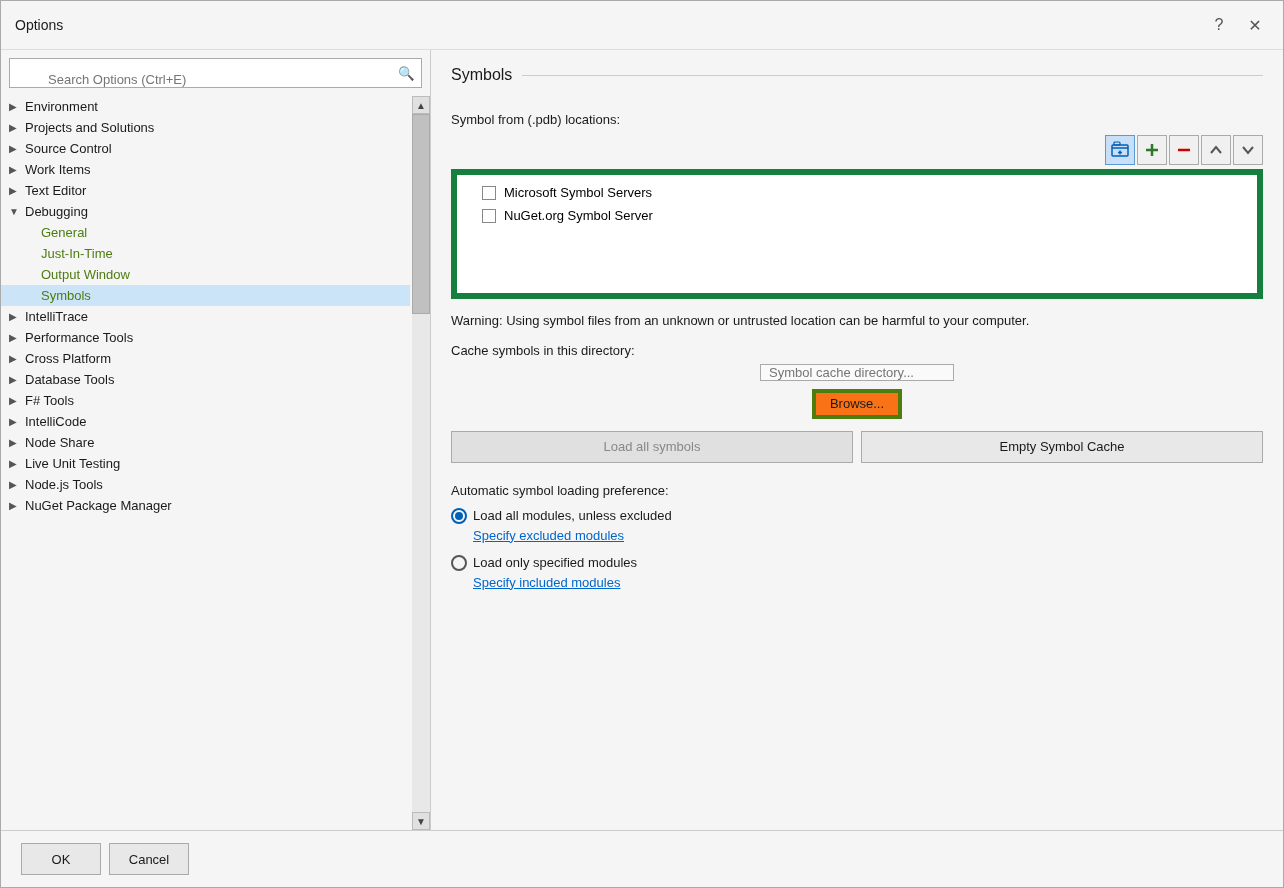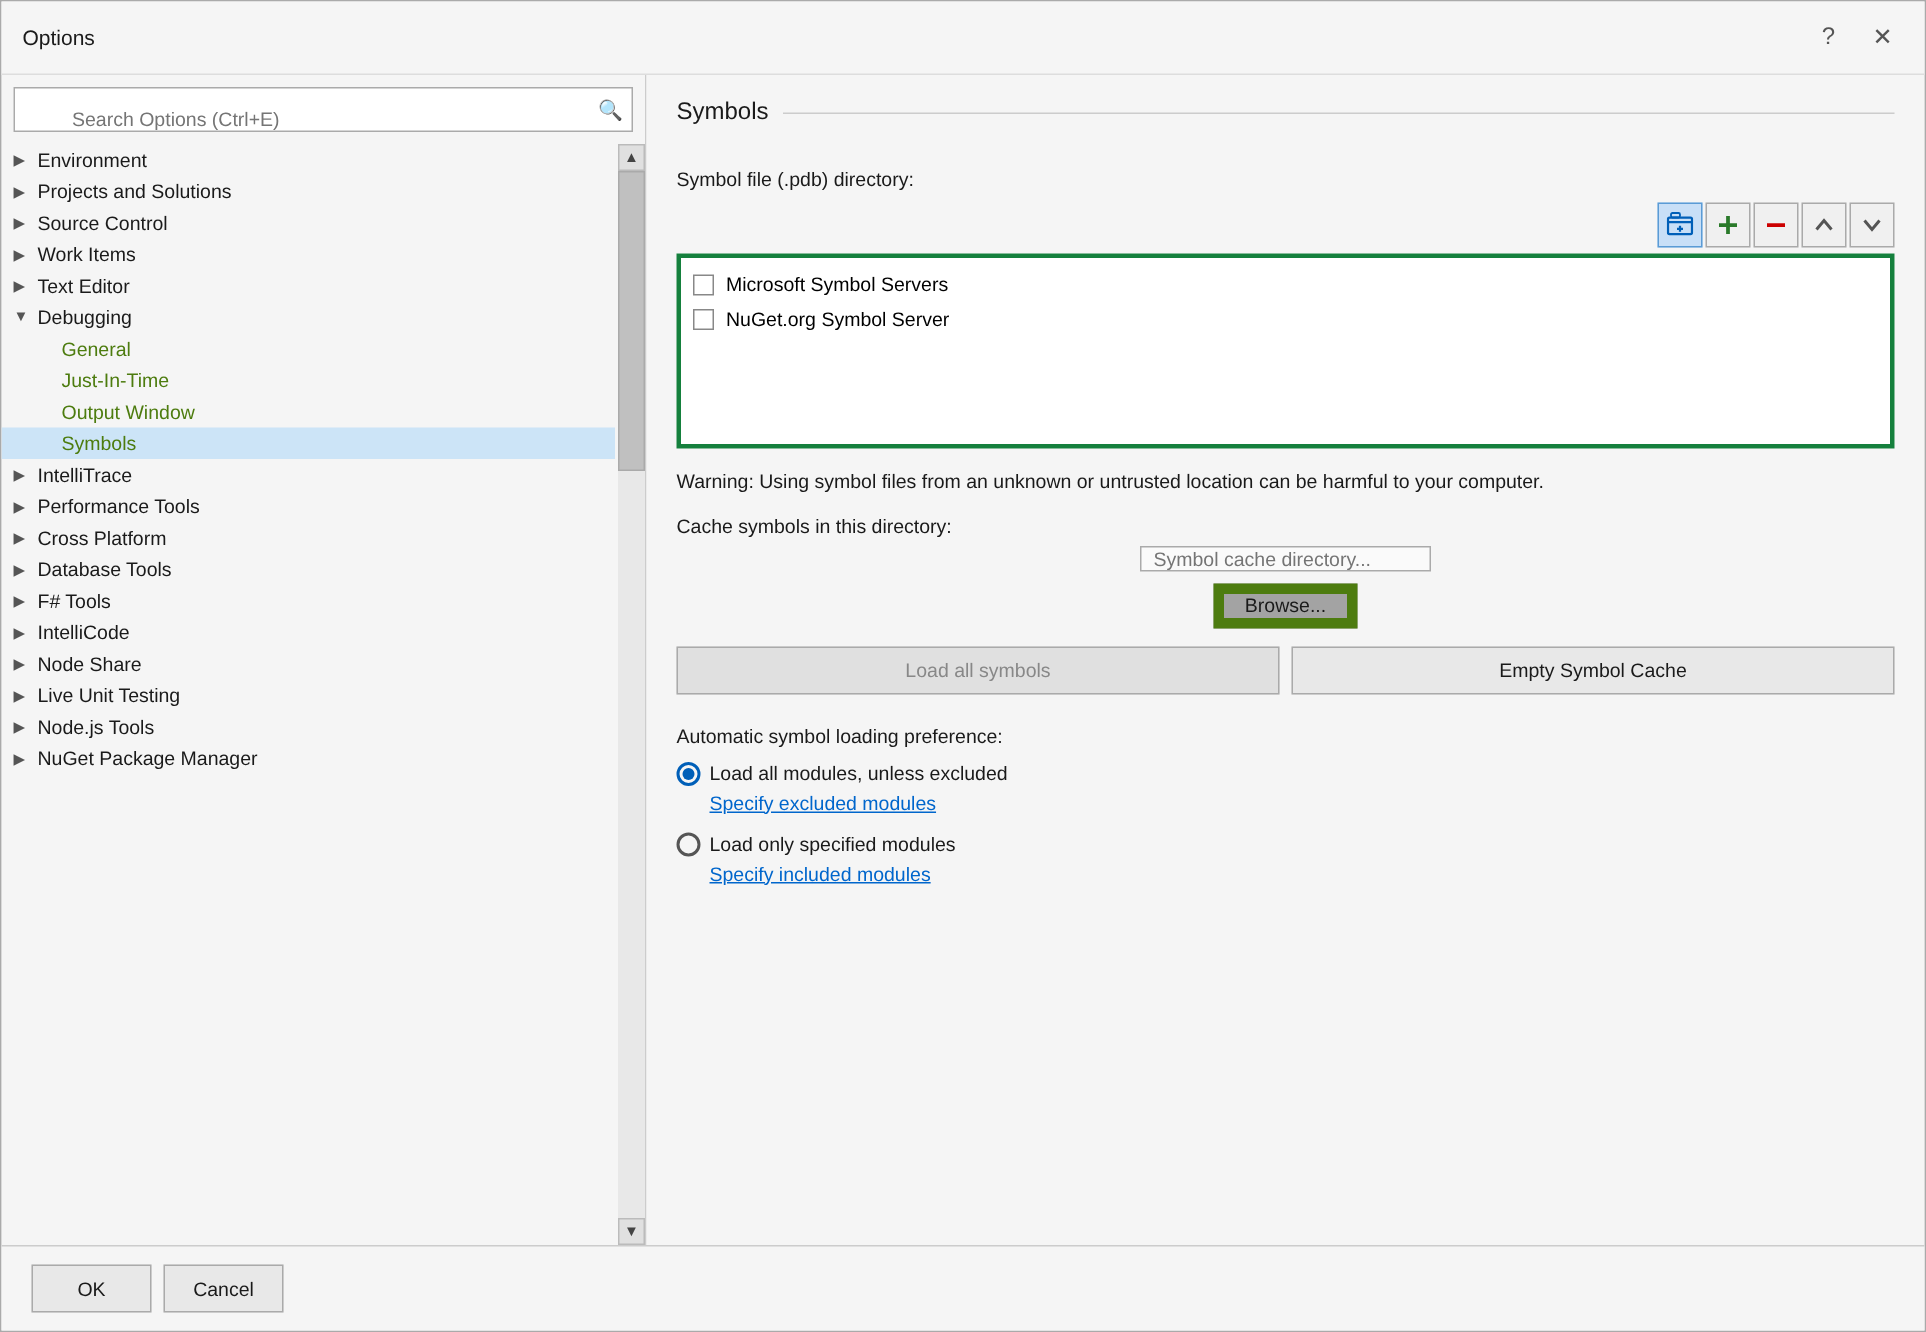--- a/index.html
+++ b/index.html
@@ -195,23 +195,23 @@
       border: 1px solid #aaa;
       cursor: pointer;
       display: flex;
       align-items: center;
       justify-content: center;
       font-size: 14px;
       color: #333;
     }
     .toolbar-btn.active { background: #c8dff7; border-color: #5b9bd5; }
     .symbol-list-box {
-      border: 3px solid #15803d;
+      border: 6px solid #15803d;
       background: #fff;
-      padding: 6px 0;
+      padding: 6px 17px;
       min-height: 130px;
       margin-bottom: 12px;
     }
     .symbol-list-item {
       display: flex;
       align-items: center;
       padding: 4px 8px;
       cursor: pointer;
     }
     .symbol-checkbox {
@@ -245,22 +245,22 @@
       border: 1px solid #aaa;
       background: #fafafa;
       padding: 0 8px;
       font-size: 13px;
       color: #888;
       outline: none;
     }
     .browse-btn {
       height: 30px;
       padding: 0 14px;
-      background: #a3a3a3;
-      border: 7px solid #4d7c0f;
+      background: #f97316;
+      border: 4px solid #4d7c0f;
       cursor: pointer;
       font-size: 13px;
       color: #1a1a1a;
       white-space: nowrap;
     }
     .action-row {
       display: flex;
       gap: 8px;
       margin-bottom: 20px;
       align-items: flex-end;
@@ -461,21 +461,21 @@
         <div class="scroll-btn-down">▼</div>
       </div>
     </div>
 
     <div class="right-panel">
       <div class="panel-title-row">
         <span class="panel-title">Symbols</span>
         <div class="divider-line"></div>
       </div>
 
-      <div class="section-label">Symbol file (.pdb) directory:</div>
+      <div class="section-label">Symbol from (.pdb) locations:</div>
 
       <div class="toolbar-row">
         <button class="toolbar-btn active" style="color:#005fb8; border-color:#5b9bd5; background:#c8dff7;">
           <svg width="18" height="18" viewBox="0 0 18 18">
             <rect x="1" y="4" width="16" height="11" rx="1" fill="none" stroke="#005fb8" stroke-width="1.5"></rect>
             <path d="M1 7h16" stroke="#005fb8" stroke-width="1.5"></path>
             <rect x="3" y="1" width="6" height="3" rx="1" fill="none" stroke="#005fb8" stroke-width="1.2"></rect>
             <line x1="9" y1="9.5" x2="9" y2="13.5" stroke="#005fb8" stroke-width="1.5"></line>
             <line x1="7" y1="11.5" x2="11" y2="11.5" stroke="#005fb8" stroke-width="1.5"></line>
           </svg>

